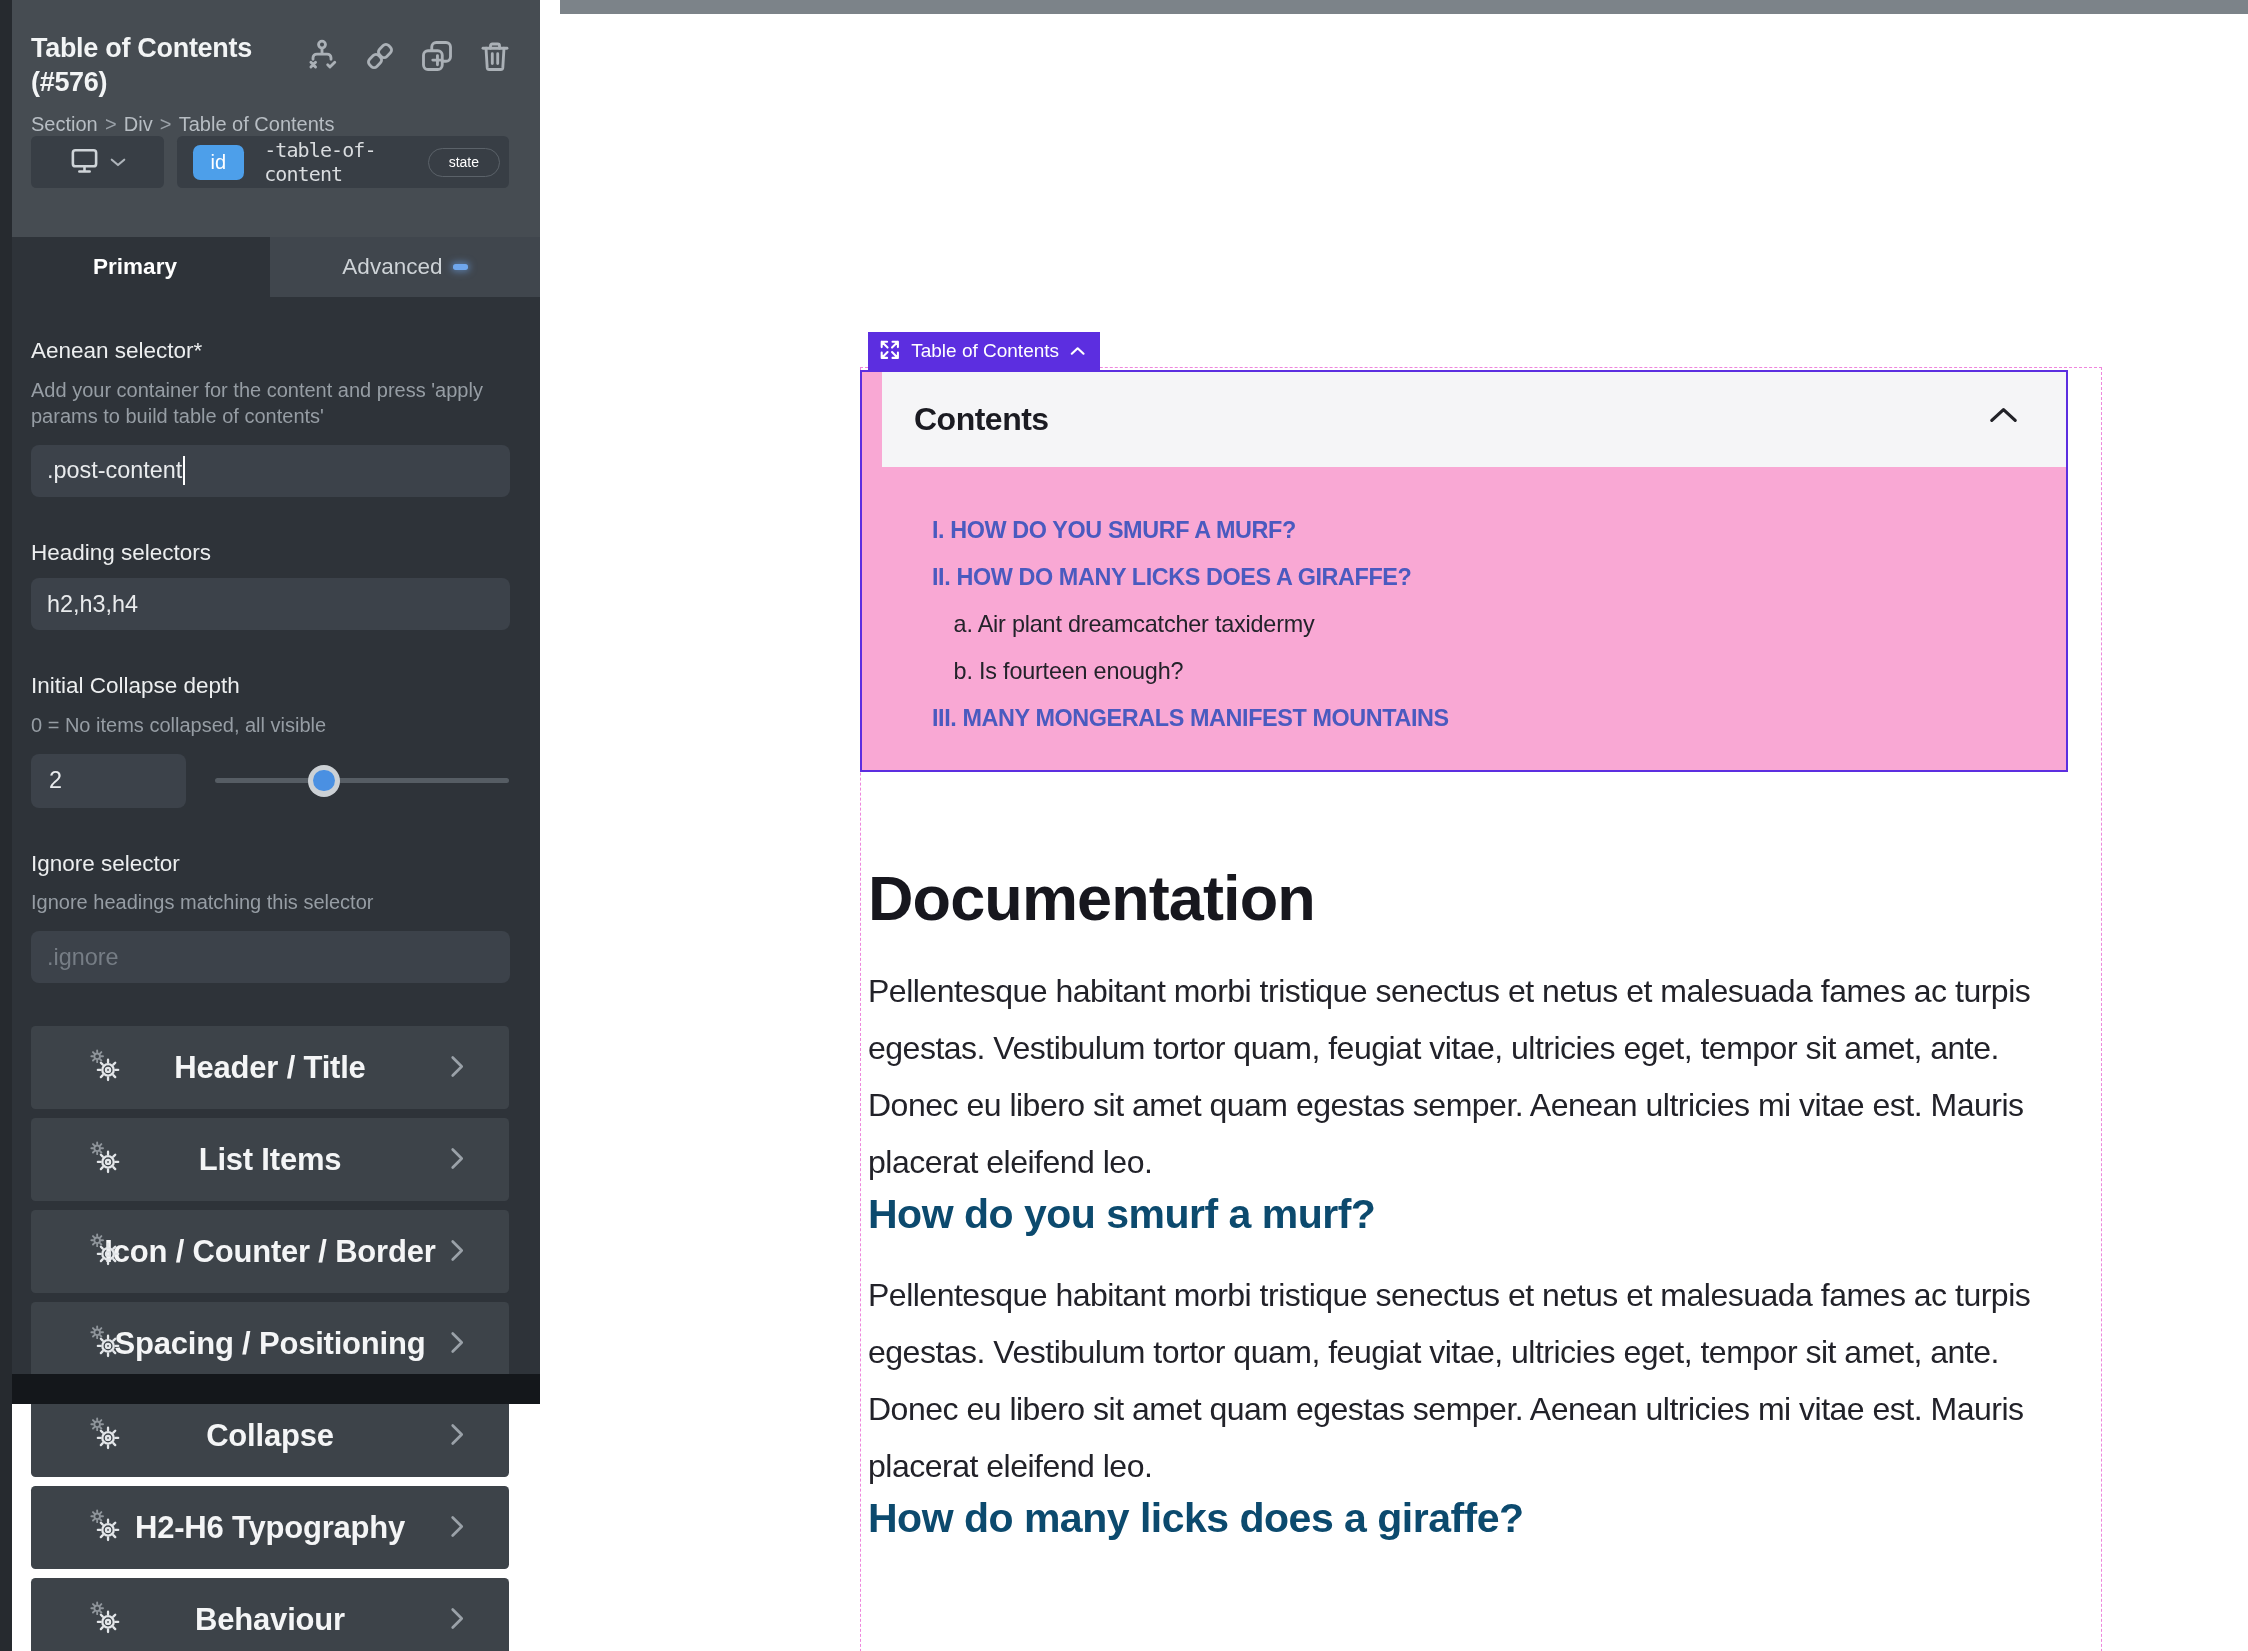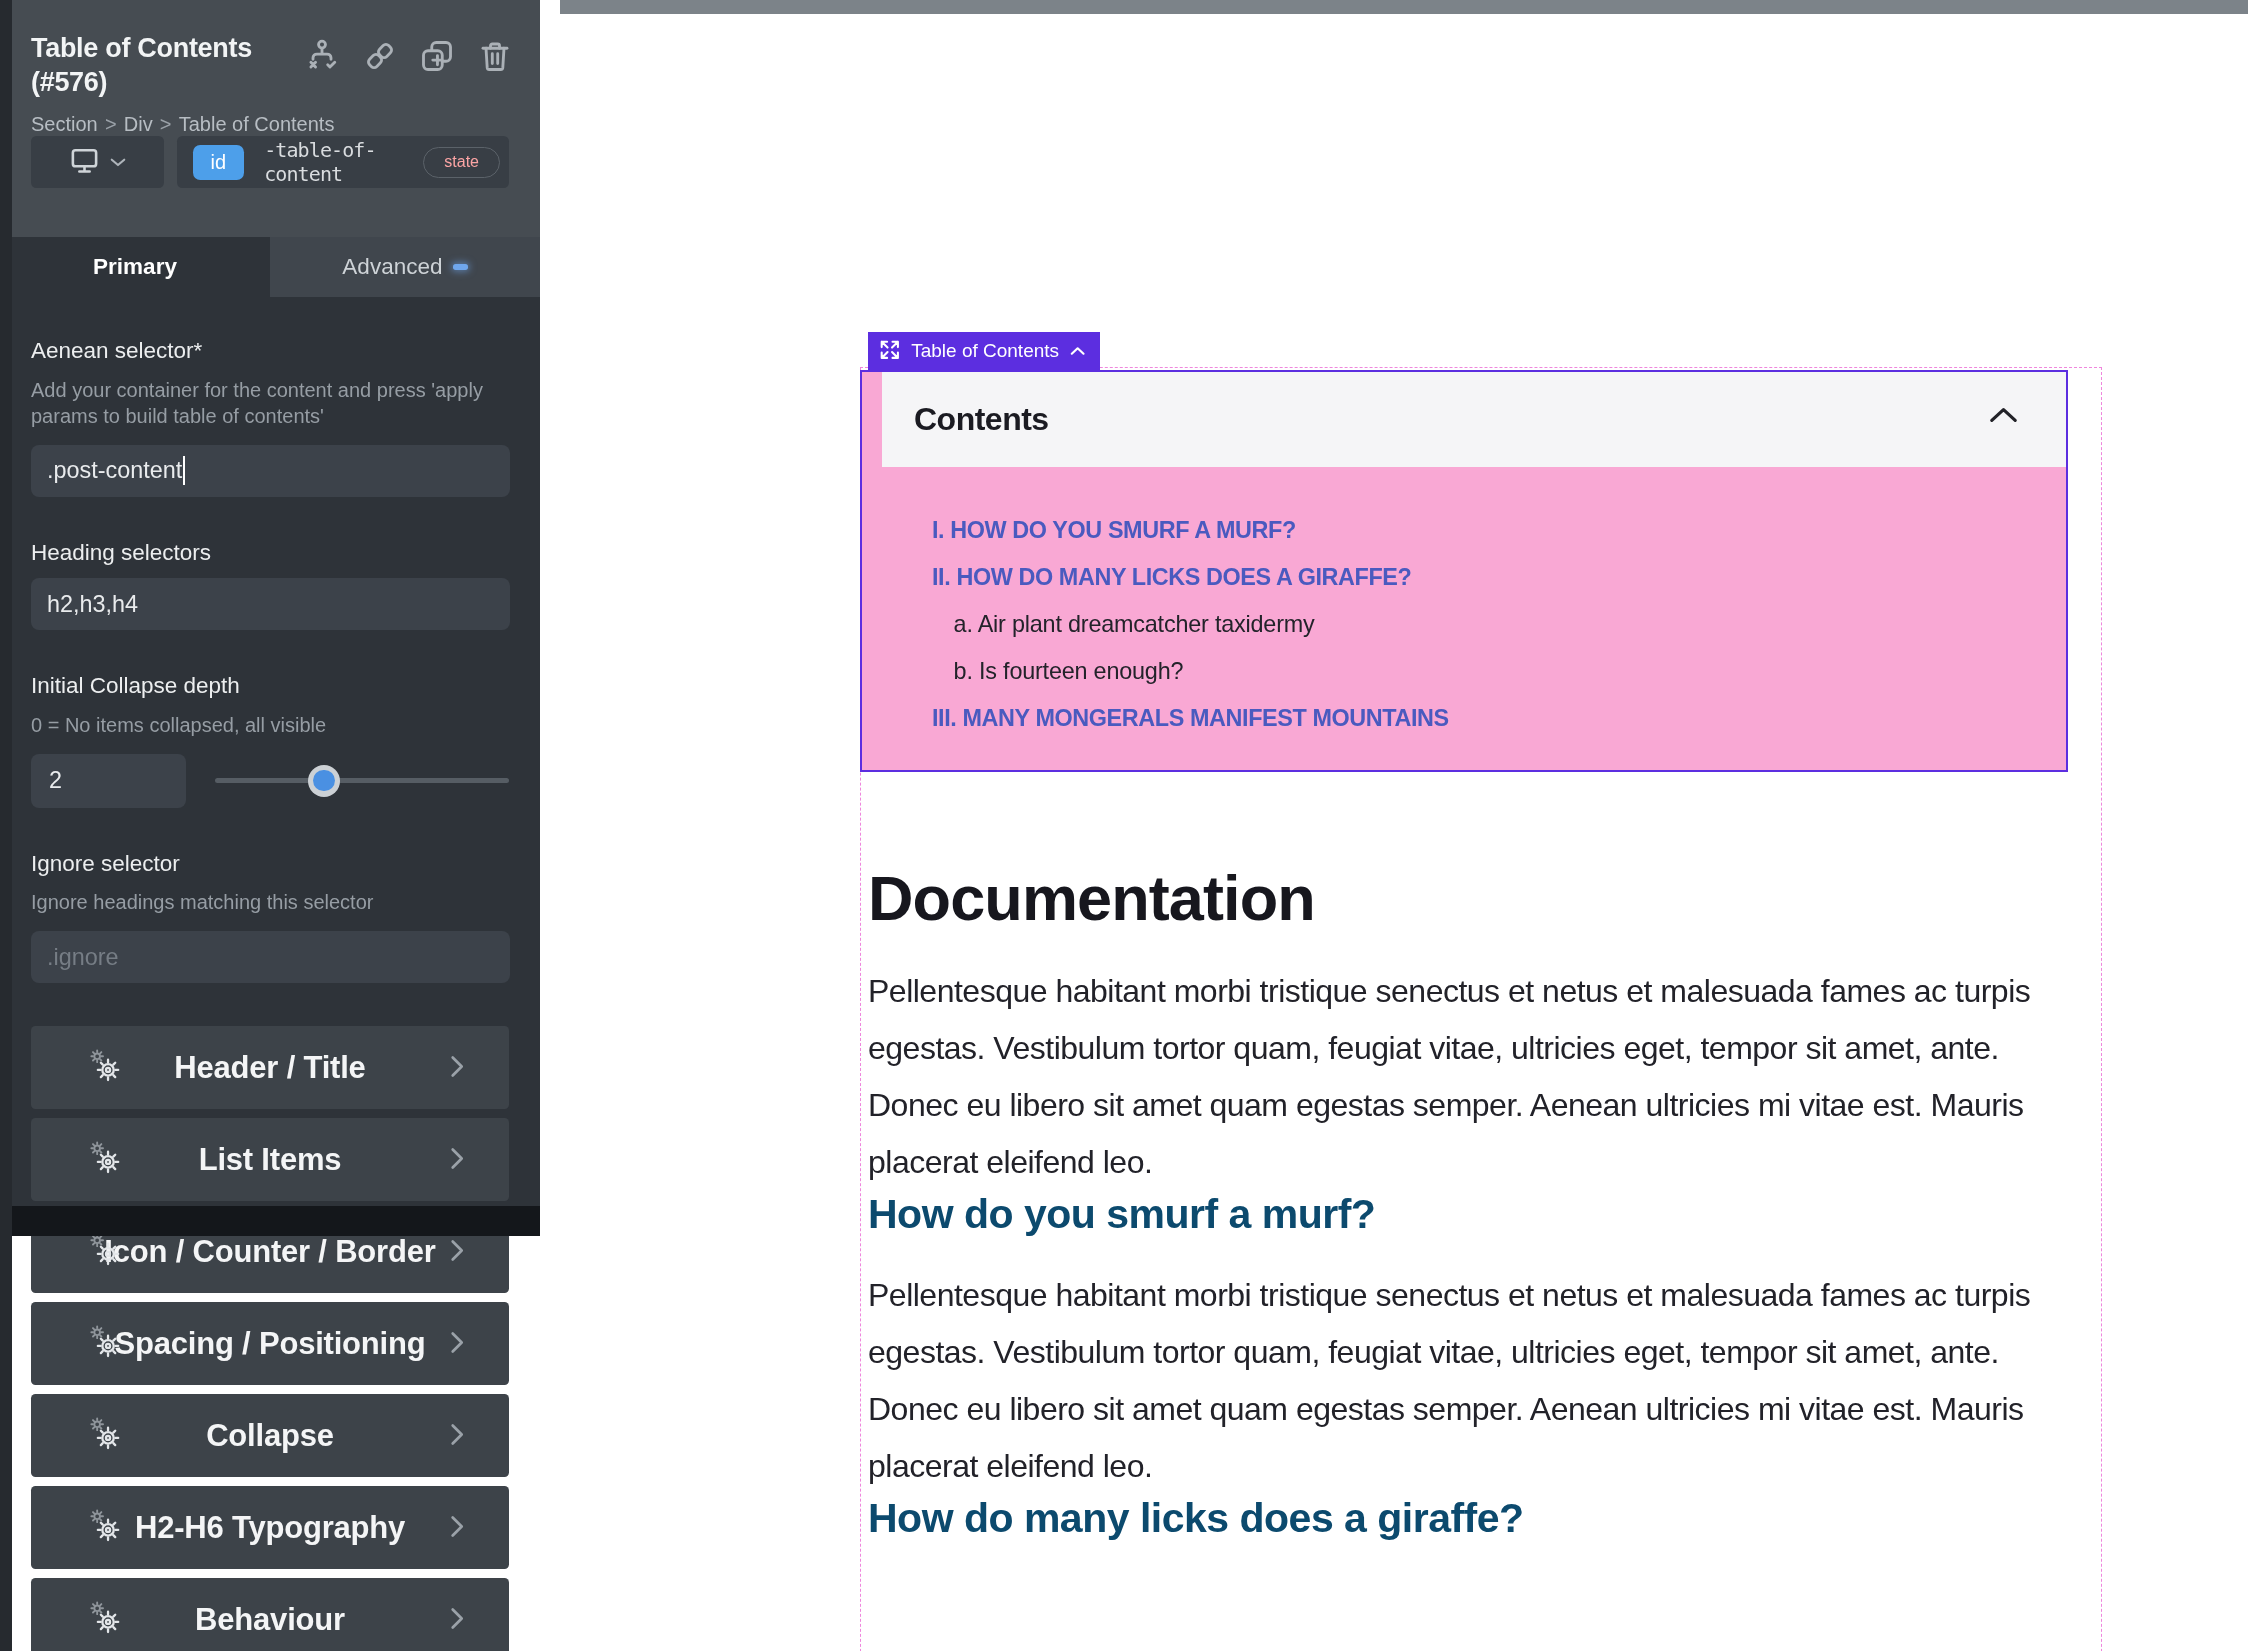--- a/index.html
+++ b/index.html
@@ -1,34 +1,34 @@
 <!DOCTYPE html>
 <html style="font-size:14.4px"><head>
 <meta charset="utf-8">
 <style>
   * { box-sizing: border-box; margin: 0; padding: 0; }
   html,body { background:#ffffff; }
   body { font-family: "Liberation Sans", sans-serif; }
   .page { position:relative; width:2248px; height:1652px; overflow:hidden; background:#ffffff; }
 
   
-  .sidebar { position:absolute; left:0; top:0; width:540px; height:1236px; background:#2e3339; z-index:5; }
+  .sidebar { position:absolute; left:0; top:0; width:540px; height:1404px; background:#2e3339; z-index:5; }
   .sidebar-edge { position:absolute; left:0; top:0; width:11.7px; height:1652px; background:#262a2f; z-index:9; }
   .panel-header { position:relative; background:#464c52; padding:31px 31px 0 31px; height:237px; }
   .panel-title { color:#f2f4f5; font-size:27px; font-weight:bold; line-height:34px; width:297px; letter-spacing:-0.3px; }
   .header-icons { position:absolute; right:27px; top:38px; display:flex; gap:21.6px; }
   .header-icons svg { display:block; }
   .breadcrumb { margin-top:14.4px; font-size:20px; color:#b7bdc3; }
   .breadcrumb .sep { margin:0 7.2px; color:#9aa1a8; }
   .id-row { display:flex; gap:12.6px; margin-top:0; }
   .device-box { width:133px; height:52px; background:#383e45; border-radius:5.4px; display:flex; align-items:center; justify-content:center; gap:10.8px; cursor:pointer; }
   .id-box { flex:1; height:52px; background:#383e45; border-radius:5.4px; display:flex; align-items:center; padding:0 9px 0 16px; }
   .id-pill { background:#4d9fea; color:#ffffff; font-size:20px; border-radius:7.2px; padding:6.3px 18px; }
   .id-value { flex:1; margin-left:20px; font-family:"DejaVu Sans Mono","Liberation Mono",monospace; font-size:20px; color:#d9dcdf; letter-spacing:-0.9px; }
-  .state-btn { border:1.8px solid #5b6269; color:#fca5a5; font-size:16px; border-radius:16px; padding:5.4px 20px; background:transparent; cursor:pointer; }
+  .state-btn { border:1.8px solid #5b6269; color:#ffffff; font-size:14px; border-radius:16px; padding:5.4px 20px; background:transparent; cursor:pointer; }
 
   .tabs { display:flex; height:60px; }
   .tab { flex:1; display:flex; align-items:center; justify-content:center; font-size:22.5px; cursor:pointer; }
   .tab.active { background:#2e3339; color:#ffffff; font-weight:bold; }
   .tab.inactive { background:#40464d; color:#ced3d7; }
   .tab-dash { width:14.4px; height:5.4px; border-radius:2.7px; background:#6fa6ec; margin-left:10.8px; box-shadow:0 0 7.2px 1.8px rgba(111,166,236,.55); }
 
   .panel-content { padding:41px 31px 0 31px; position:relative; }
   .field-label { color:#eceeef; font-size:22.5px; margin-bottom:12.6px; }
   .field-help { color:#969da4; font-size:20px; line-height:1.3; margin-bottom:16px; width:468px; }

